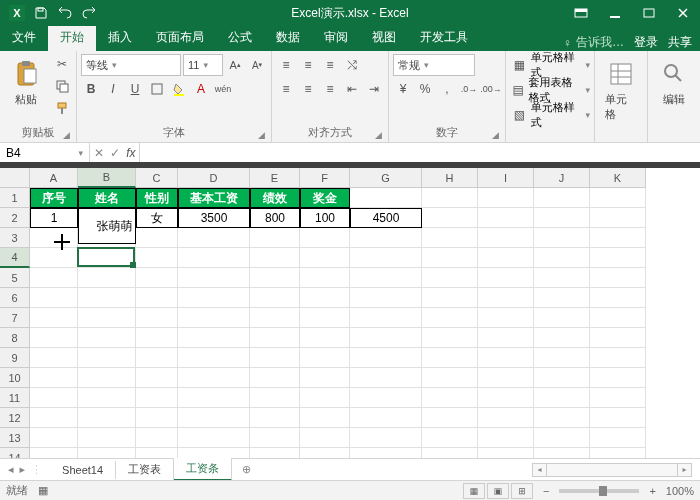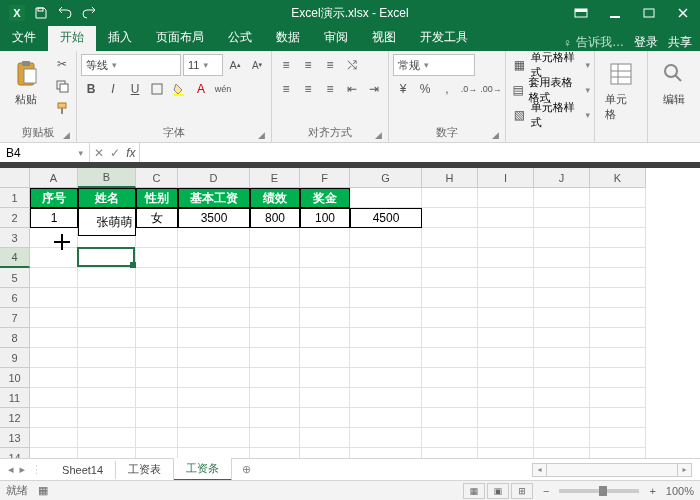--- a/index.html
+++ b/index.html
@@ -504,21 +504,21 @@
         <div class="cell" style="left: 478px; top: 280px; width: 56px; height: 20px;"></div>
         <div class="cell" style="left: 534px; top: 280px; width: 56px; height: 20px;"></div>
         <div class="cell" style="left: 590px; top: 280px; width: 56px; height: 20px;"></div>
         <div class="cell hcell" style="left: 30px; top: 20px; width: 48px; height: 20px;">序号</div>
         <div class="cell hcell" style="left: 78px; top: 20px; width: 58px; height: 20px;">姓名</div>
         <div class="cell hcell" style="left: 136px; top: 20px; width: 42px; height: 20px;">性别</div>
         <div class="cell hcell" style="left: 178px; top: 20px; width: 72px; height: 20px;">基本工资</div>
         <div class="cell hcell" style="left: 250px; top: 20px; width: 50px; height: 20px;">绩效</div>
         <div class="cell hcell" style="left: 300px; top: 20px; width: 50px; height: 20px;">奖金</div>
         <div class="cell dcell" style="left: 30px; top: 40px; width: 48px; height: 20px;">1</div>
-        <div class="cell dcell" style="left: 78px; top: 40px; width: 58px; height: 28px; padding-left: 15px;">张萌萌</div>
+        <div class="cell dcell" style="left: 78px; top: 40px; width: 58px; height: 36px; padding-left: 15px;">张萌萌</div>
         <div class="cell dcell" style="left: 136px; top: 40px; width: 42px; height: 20px;">女</div>
         <div class="cell dcell" style="left: 178px; top: 40px; width: 72px; height: 20px;">3500</div>
         <div class="cell dcell" style="left: 250px; top: 40px; width: 50px; height: 20px;">800</div>
         <div class="cell dcell" style="left: 300px; top: 40px; width: 50px; height: 20px;">100</div>
         <div class="cell dcell" style="left: 350px; top: 40px; width: 72px; height: 20px;">4500</div>
         <div class="selbox" style="left: 77px; top: 79px; width: 58px; height: 20px;">
           <div class="handle"></div>
         </div>
         <div class="cursor-cross" style="left: 54px; top: 66px;"></div>
       </div>

